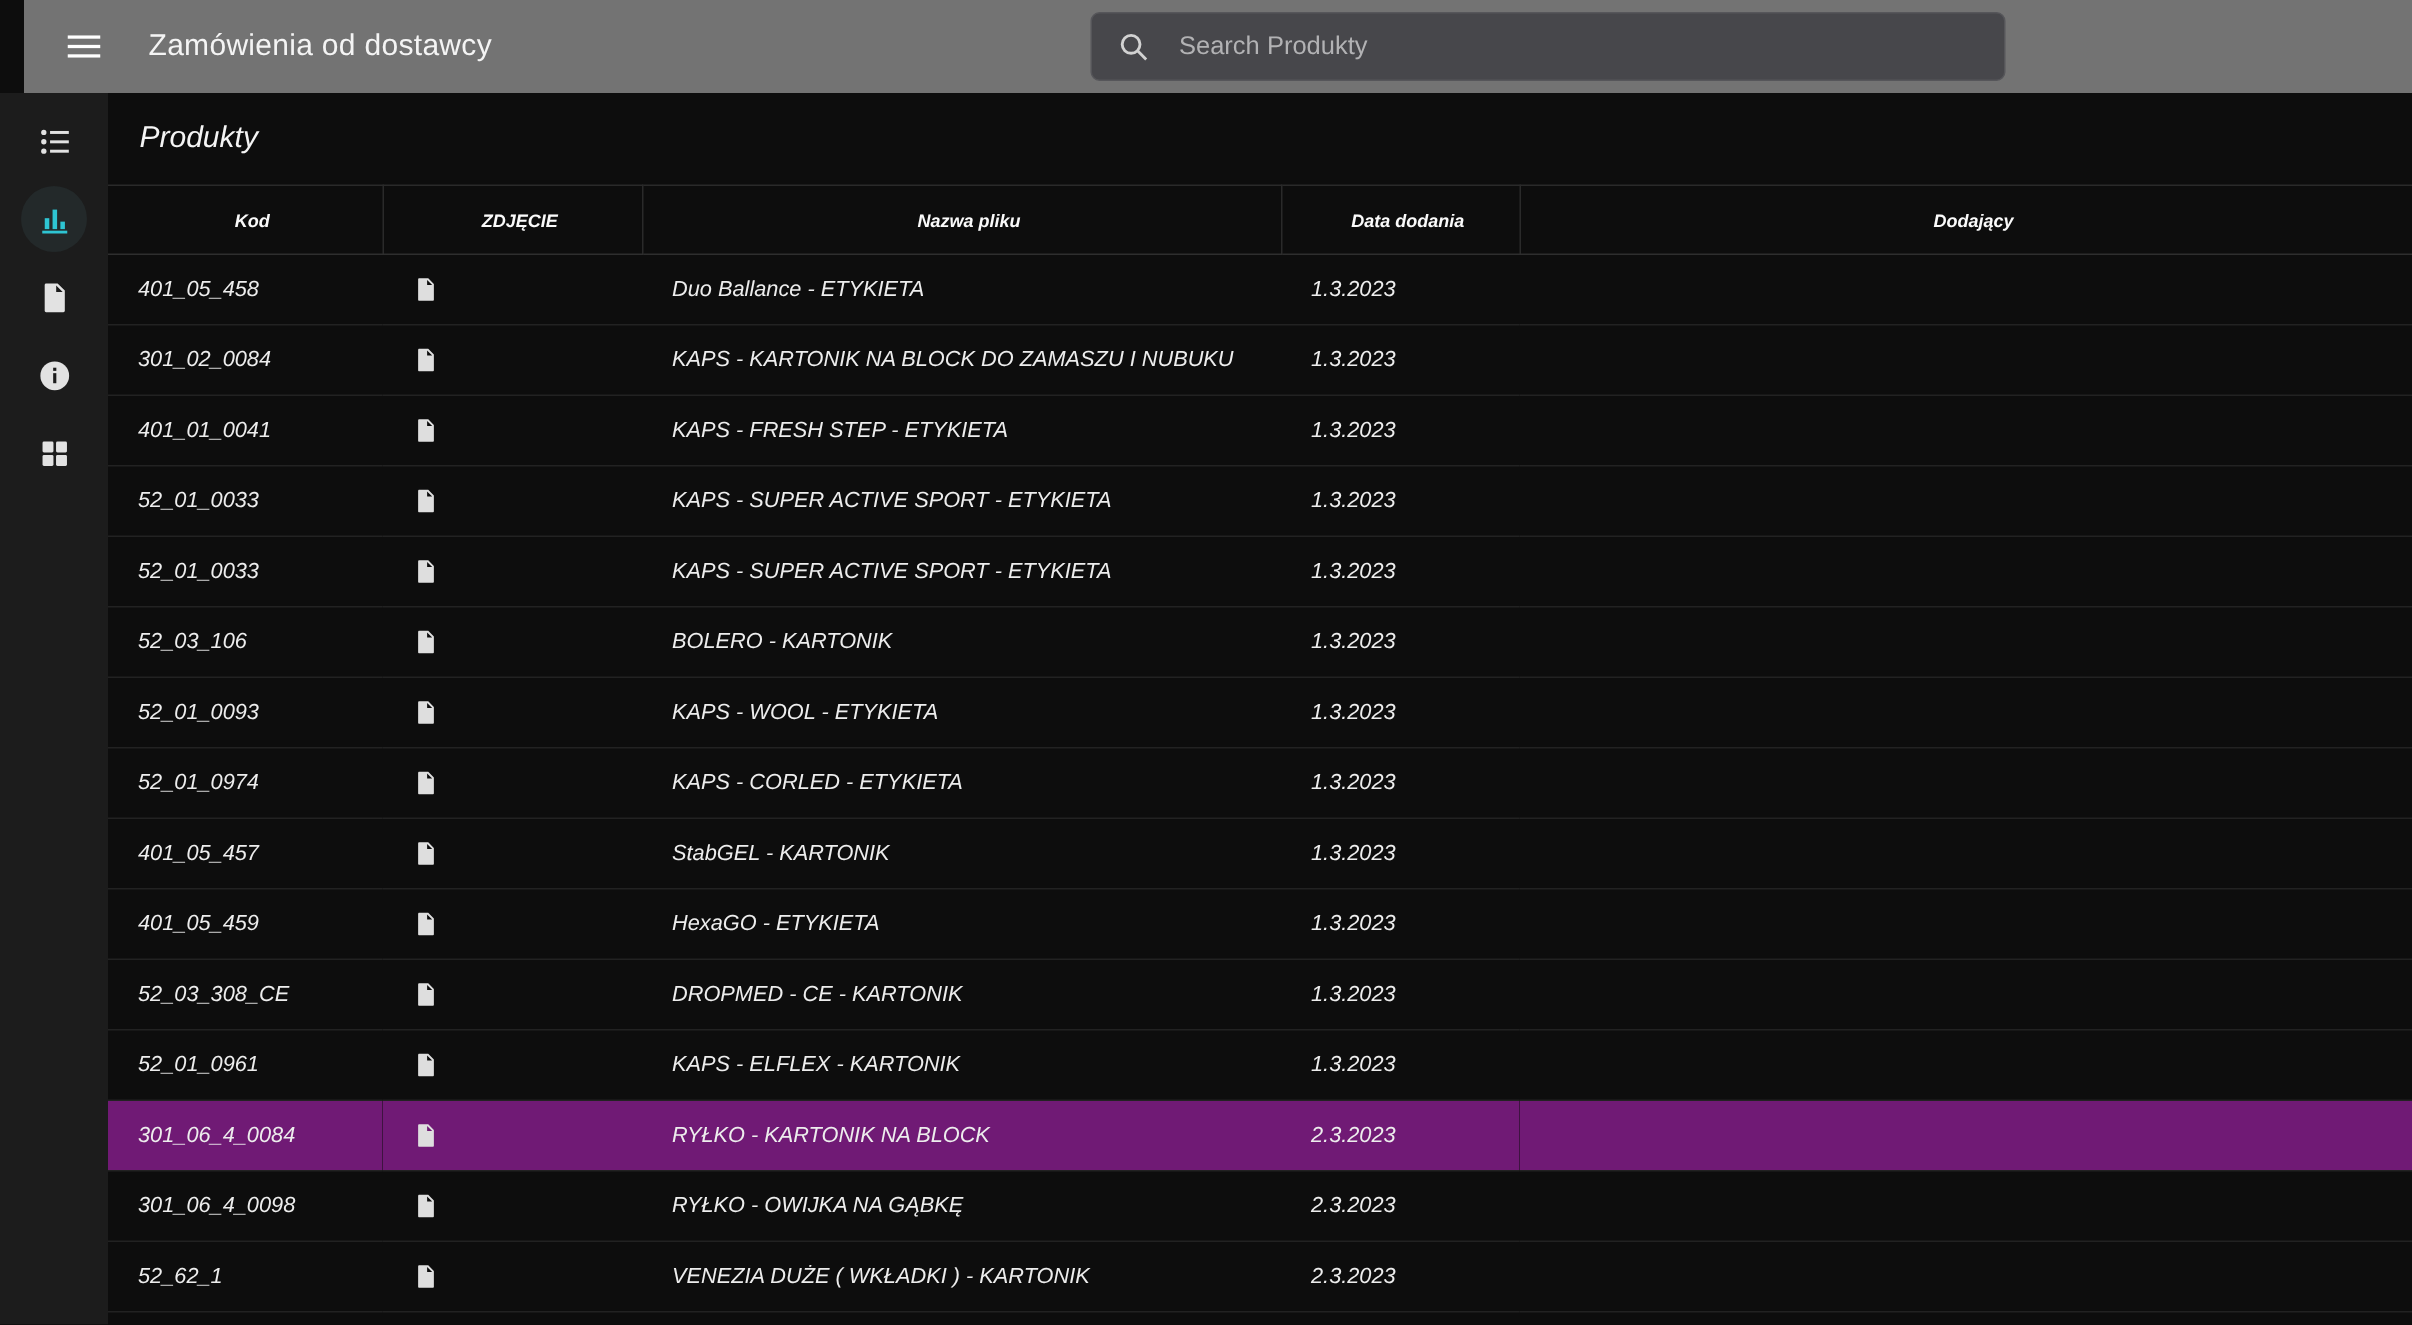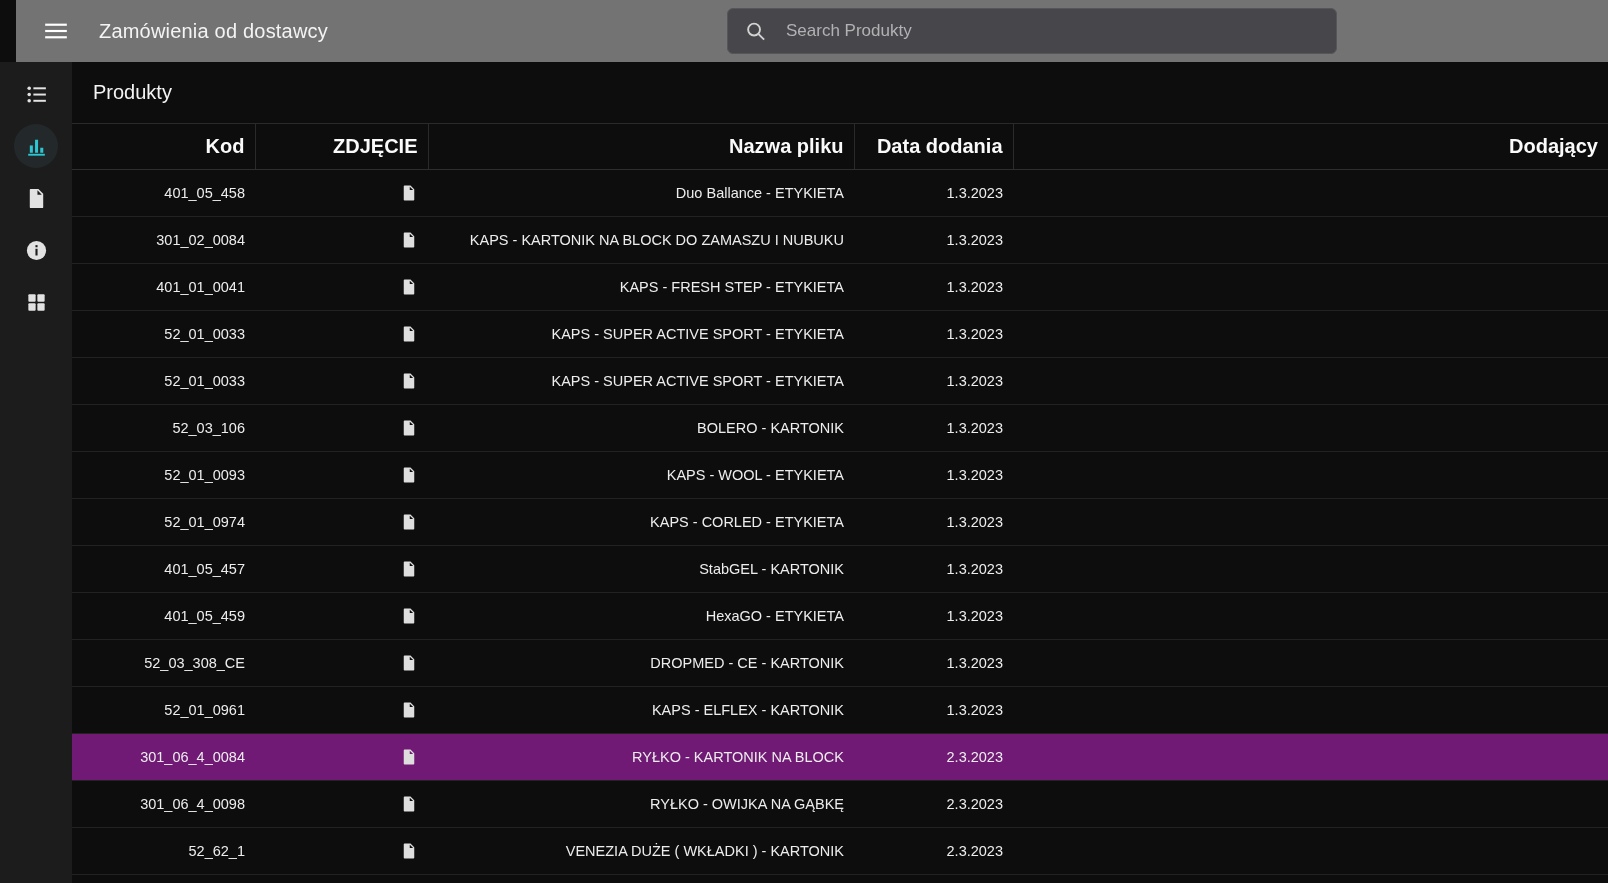--- a/index.html
+++ b/index.html
@@ -52,41 +52,42 @@
     width: 44px; height: 44px; border: none; background: transparent;
     border-radius: 50%; display: flex; align-items: center; justify-content: center;
     cursor: pointer; padding: 0;
   }
   .side-btn.active { background: #23292a; }
 
   
   .main {
     position: absolute; left: 72px; top: 62px; width: 1306px; height: 821px;
     background: #0d0d0d;
+    font-style: italic;
   }
   .page-title-row { height: 61px; display: flex; align-items: center; padding-left: 21px; }
   .page-title { margin: 0; font-size: 20px; font-weight: 400; color: #f4f4f4; }
 
   table.produkty { width: 1536px; border-collapse: collapse; table-layout: fixed; }
   thead th {
-    height: 46px; text-align: right; padding: 0 10px 0 20px;
-    font-size: 20px; font-weight: 700; color: #fafafa;
+    height: 46px; text-align: center; padding: 0 10px 0 20px;
+    font-size: 12px; font-weight: 700; color: #fafafa;
     border-top: 1px solid #2a2a2a;
     border-bottom: 1px solid #2e2e2e;
     border-right: 1px solid #2a2a2a;
     white-space: nowrap; overflow: hidden;
   }
   thead th:last-child { border-right: none; }
   tbody td {
     height: 47px; padding: 0 10px 0 20px;
     font-size: 14.5px; font-weight: 400; color: #ededed;
     border-bottom: 1px solid #222222;
     white-space: nowrap; overflow: hidden;
   }
-  tbody tr { background: transparent; cursor: pointer; text-align: right; }
+  tbody tr { background: transparent; cursor: pointer; }
   tbody tr.row-highlighted { background: #701a75; }
   .doc-icon { display: inline-flex; vertical-align: middle; }
 </style>
 </head>
 <body>
 
 <header class="topbar">
   <button class="hamburger-btn">
     <span style="display:flex">
       <svg width="26" height="26" viewBox="0 0 24 24">

